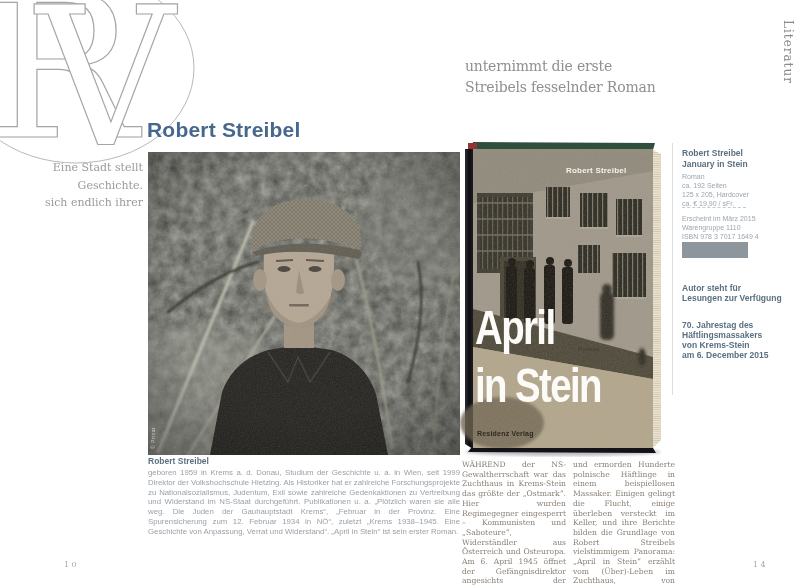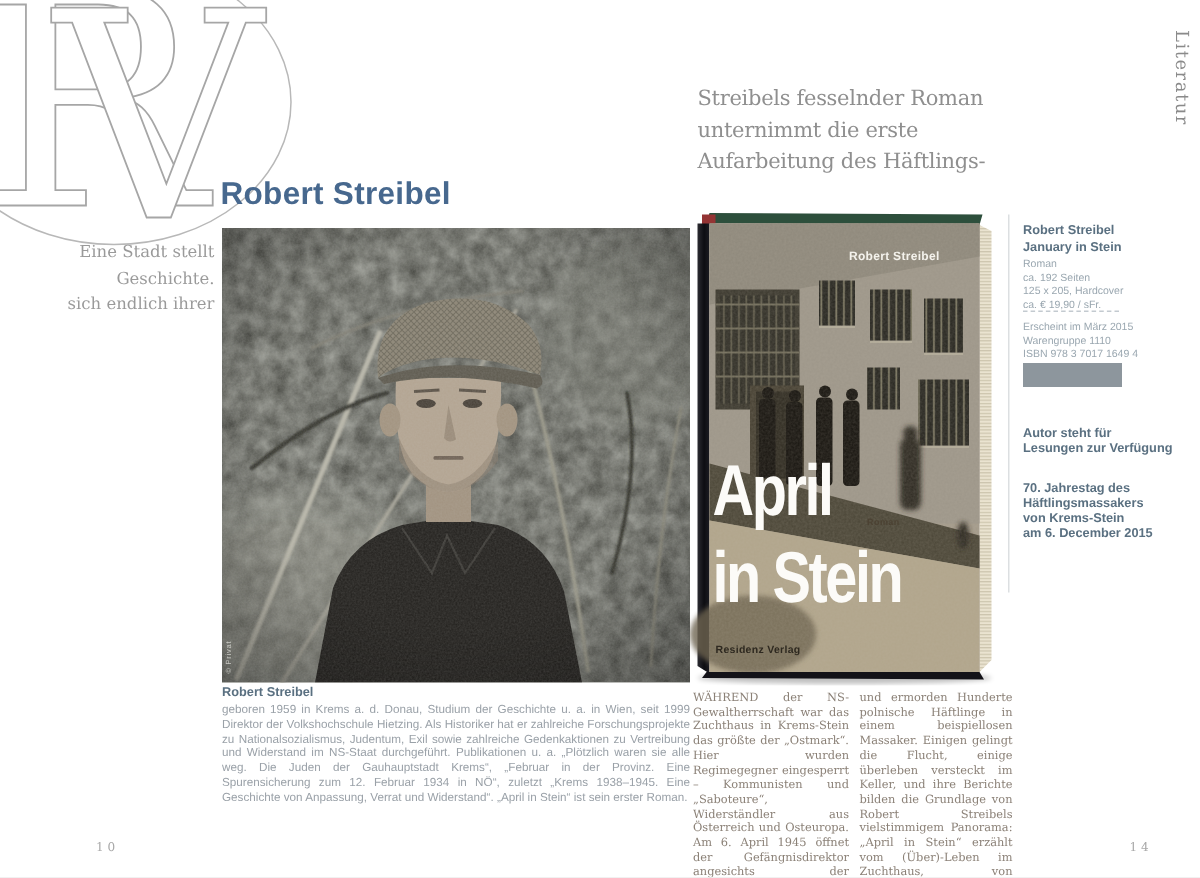--- a/index.html
+++ b/index.html
@@ -87,23 +87,22 @@
 
   <div class="tagline">
     <div>Eine Stadt stellt</div>
     <div>Geschichte.</div>
     <div>sich endlich ihrer</div>
   </div>
 
   <div class="author-heading">Robert Streibel</div>
 
   <div class="intro">
+    <div>unternimmt die erste</div>
     <div>Streibels fesselnder Roman</div>
-    <div>unternimmt die erste</div>
-    <div>Aufarbeitung des Häftlings-</div>
   </div>
 
   <div class="photo">
     <svg viewBox="0 0 312 303" width="312" height="303">
       <defs>
         <filter id="mottle" x="0" y="0" width="100%" height="100%">
           <feTurbulence type="fractalNoise" baseFrequency="0.09" numOctaves="4" stitchTiles="stitch"></feTurbulence>
           <feColorMatrix type="matrix" values="0 0 0 0 0.42  0 0 0 0 0.43  0 0 0 0 0.39  0 0 0 0.9 0"></feColorMatrix>
         </filter>
         <filter id="fgrain" x="0" y="0" width="100%" height="100%">

